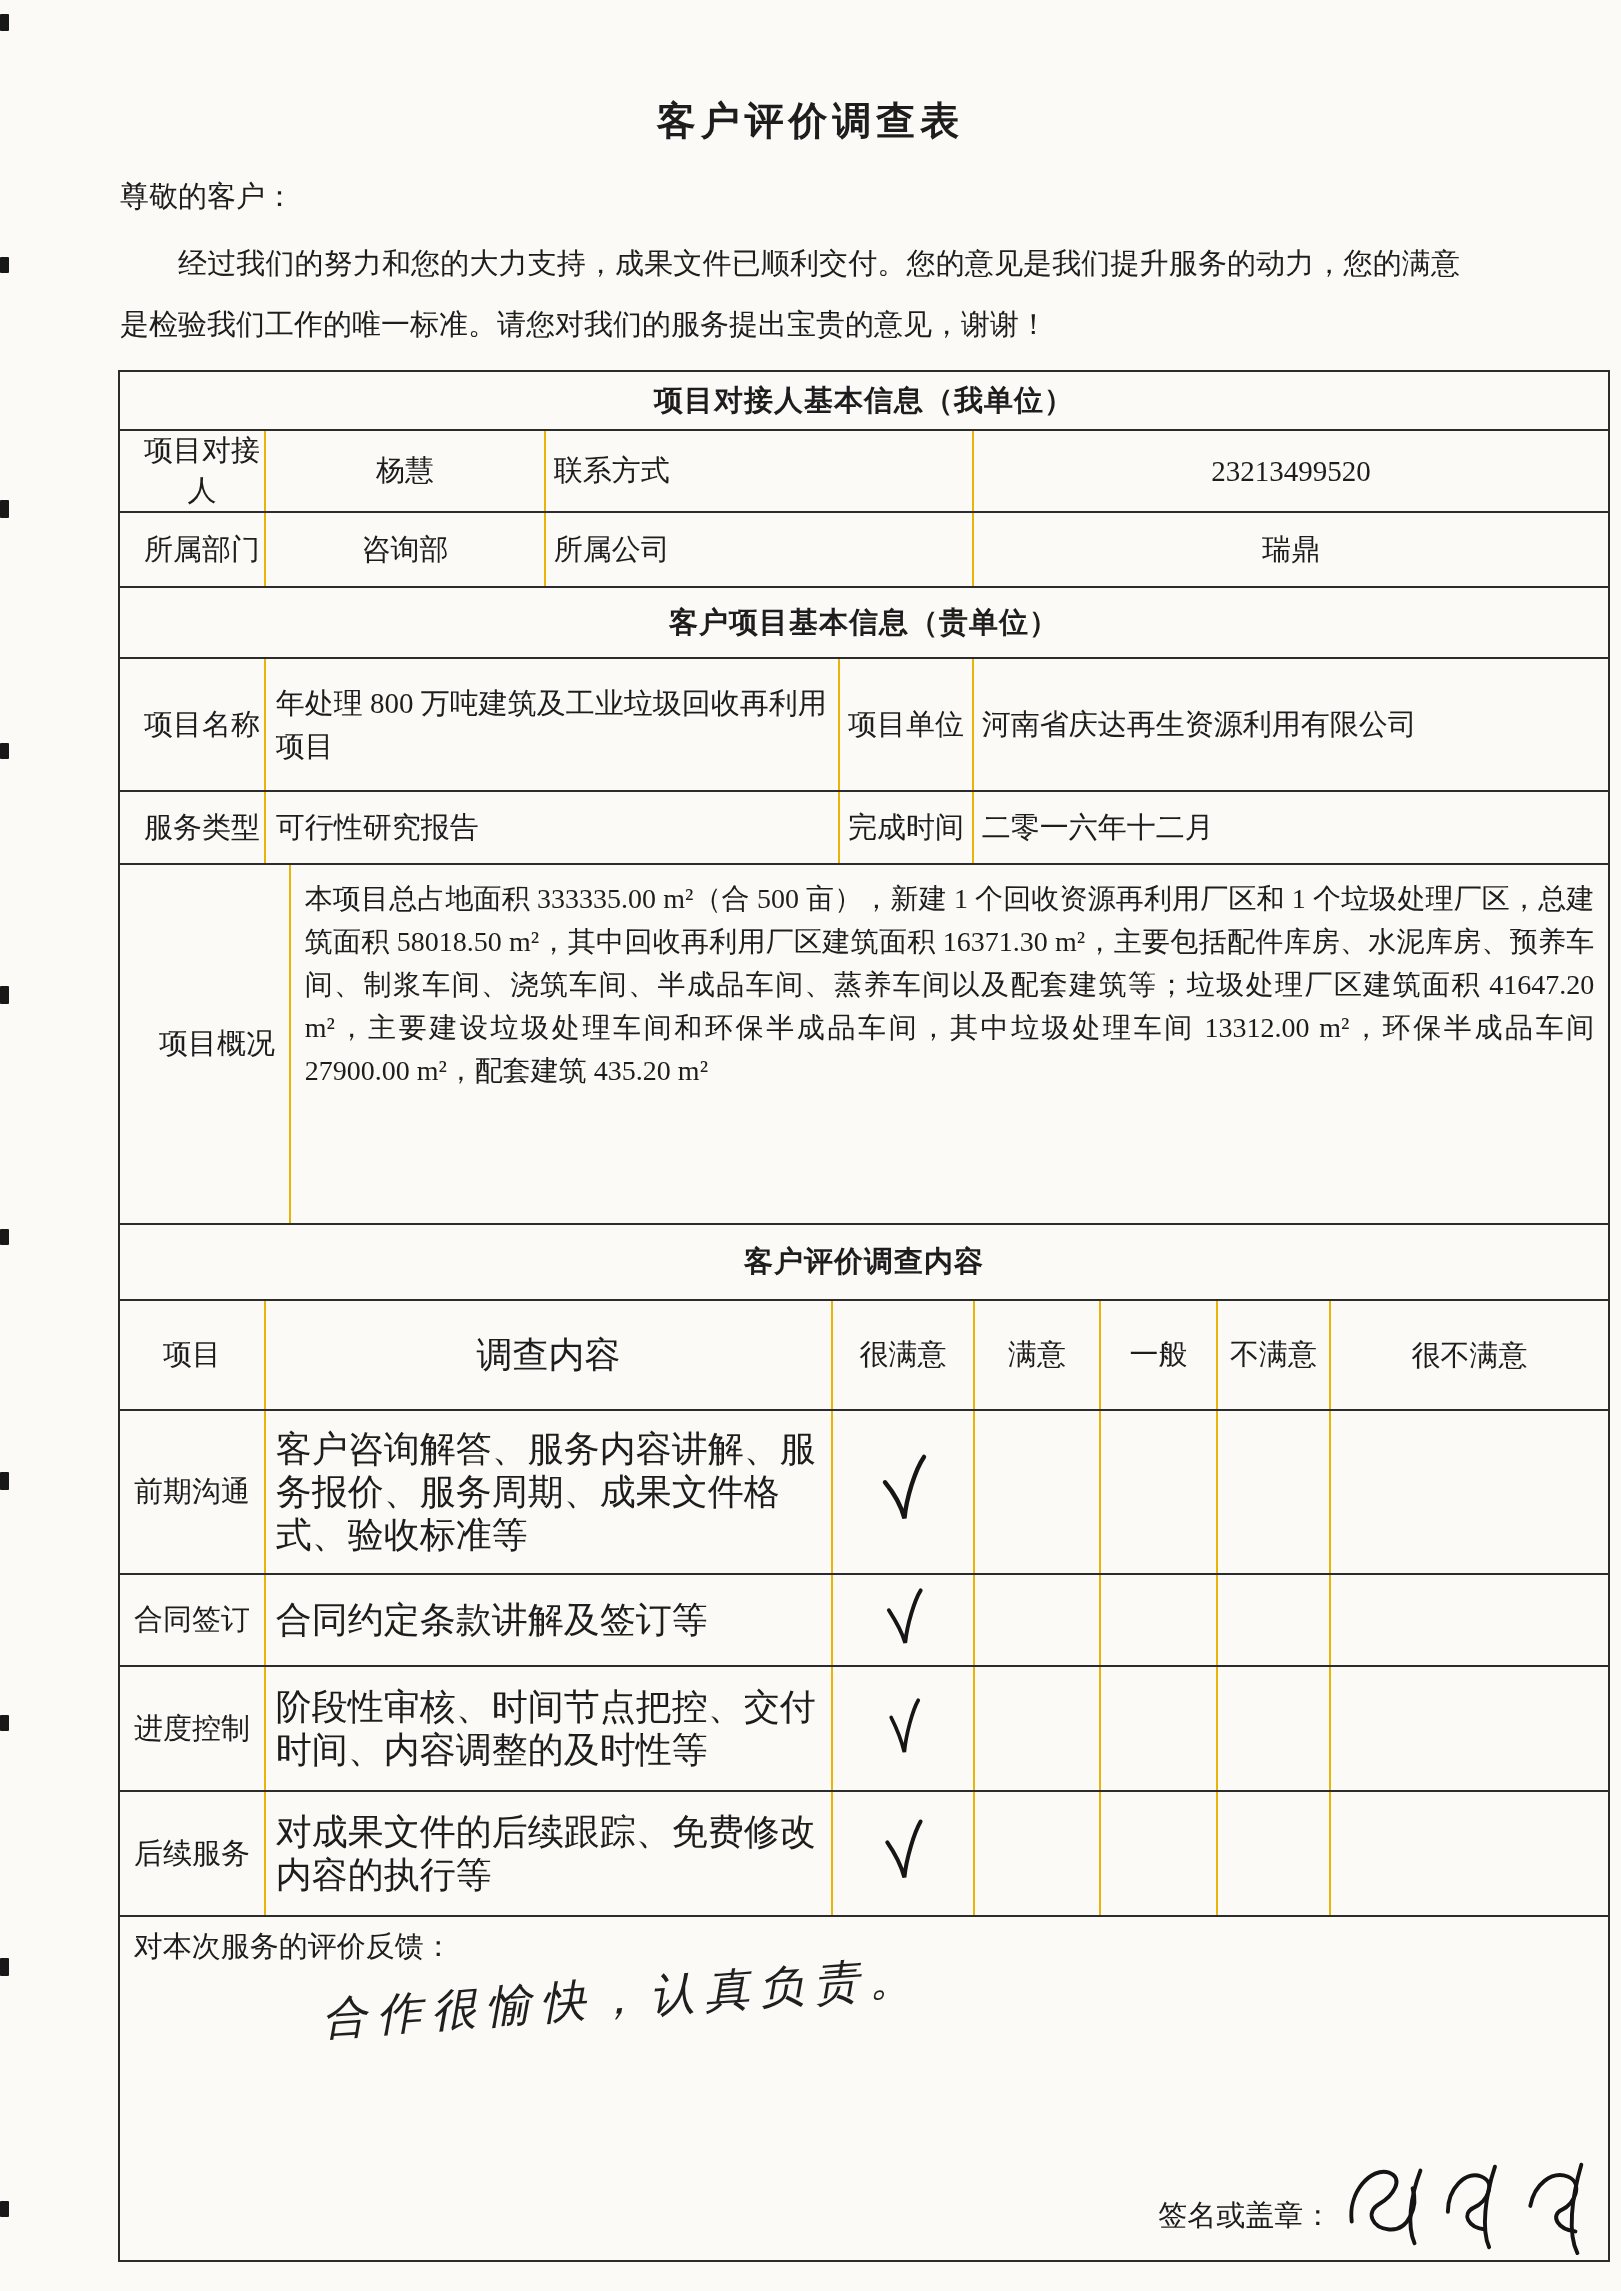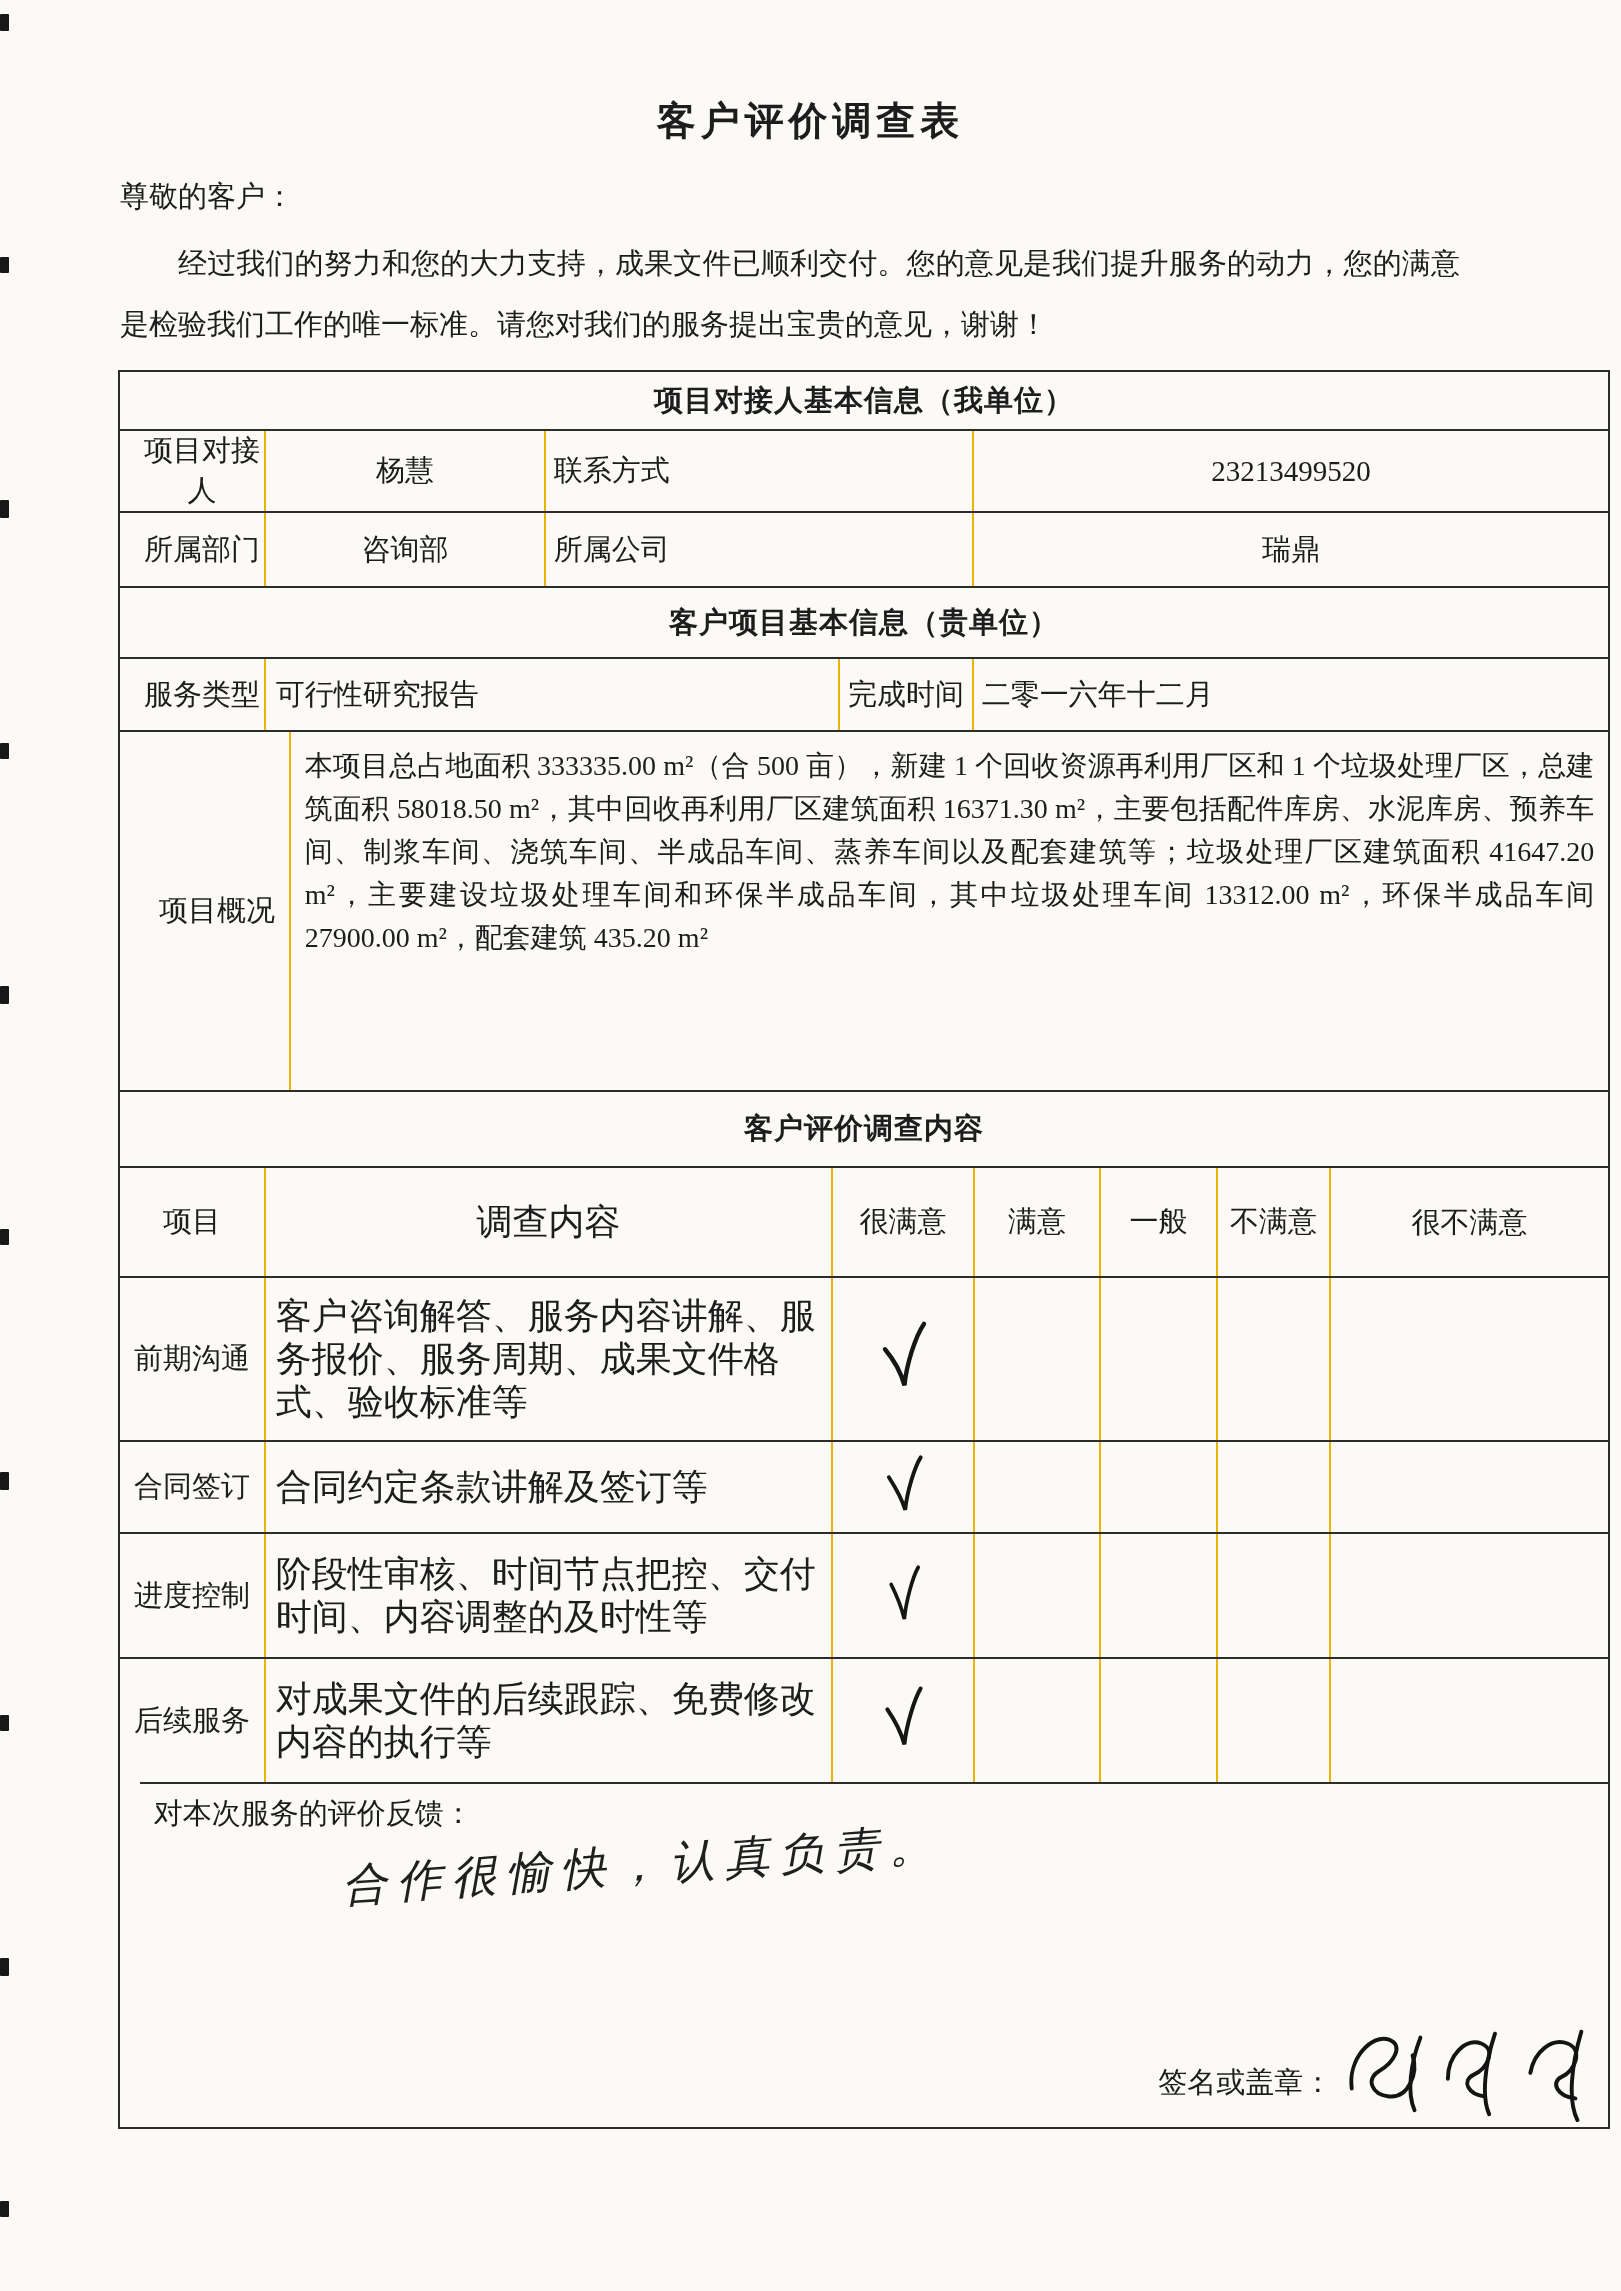--- a/index.html
+++ b/index.html
@@ -119,20 +119,26 @@
       <div class="cell w1">所属部门</div>
       <div class="cell w2">咨询部</div>
       <div class="cell w3">所属公司</div>
       <div class="cell w4">瑞鼎</div>
     </div>
 
     <div class="trow sec r-sec2">
       <span>客户项目基本信息（贵单位）</span>
     </div>
 
+    <div class="trow r-proj">
+      <div class="cell w1">项目名称</div>
+      <div class="cell p2">年处理 800 万吨建筑及工业垃圾回收再利用项目</div>
+      <div class="cell p3">项目单位</div>
+      <div class="cell p4">河南省庆达再生资源利用有限公司</div>
+    </div>
 
     <div class="trow r-serv">
       <div class="cell w1">服务类型</div>
       <div class="cell p2">可行性研究报告</div>
       <div class="cell p3">完成时间</div>
       <div class="cell p4">二零一六年十二月</div>
     </div>
 
     <div class="trow r-view">
       <div class="cell ov-label">项目概况</div>
@@ -202,21 +208,21 @@
         <svg class="check" width="45" height="74" viewBox="0 0 50 80">
           <path d="M7 27 C 16 40 23 55 26 66 C 28 45 37 16 44 4" fill="none" stroke="#161616" stroke-width="4.5" stroke-linecap="round"></path>
         </svg>
       </div>
       <div class="cell e4"></div>
       <div class="cell e5"></div>
       <div class="cell e6"></div>
       <div class="cell e7"></div>
     </div>
 
-    <div class="trow" style="display:block;margin-left:20px;">
+    <div class="trow" style="display:block;">
       <div class="feedback">
         <div class="fb-label">对本次服务的评价反馈：</div>
         <div class="fb-comment">合作很愉快，认真负责。</div>
         <div class="fb-sign">
           <span class="fb-sign-label">签名或盖章：</span>
           <svg class="sig-svg" width="260" height="113" viewBox="0 0 265 115">
             <g fill="none" stroke="#141414" stroke-width="4" stroke-linecap="round">
               <path d="M14 78 C 10 48 34 22 52 28 C 68 34 56 52 42 60 C 28 68 34 84 52 86 C 72 88 82 62 76 44"></path>
               <path d="M84 26 C 74 52 70 82 78 100"></path>
               <path d="M112 68 C 112 44 130 26 146 32 C 162 38 152 58 138 64 C 126 70 132 84 150 86"></path>

